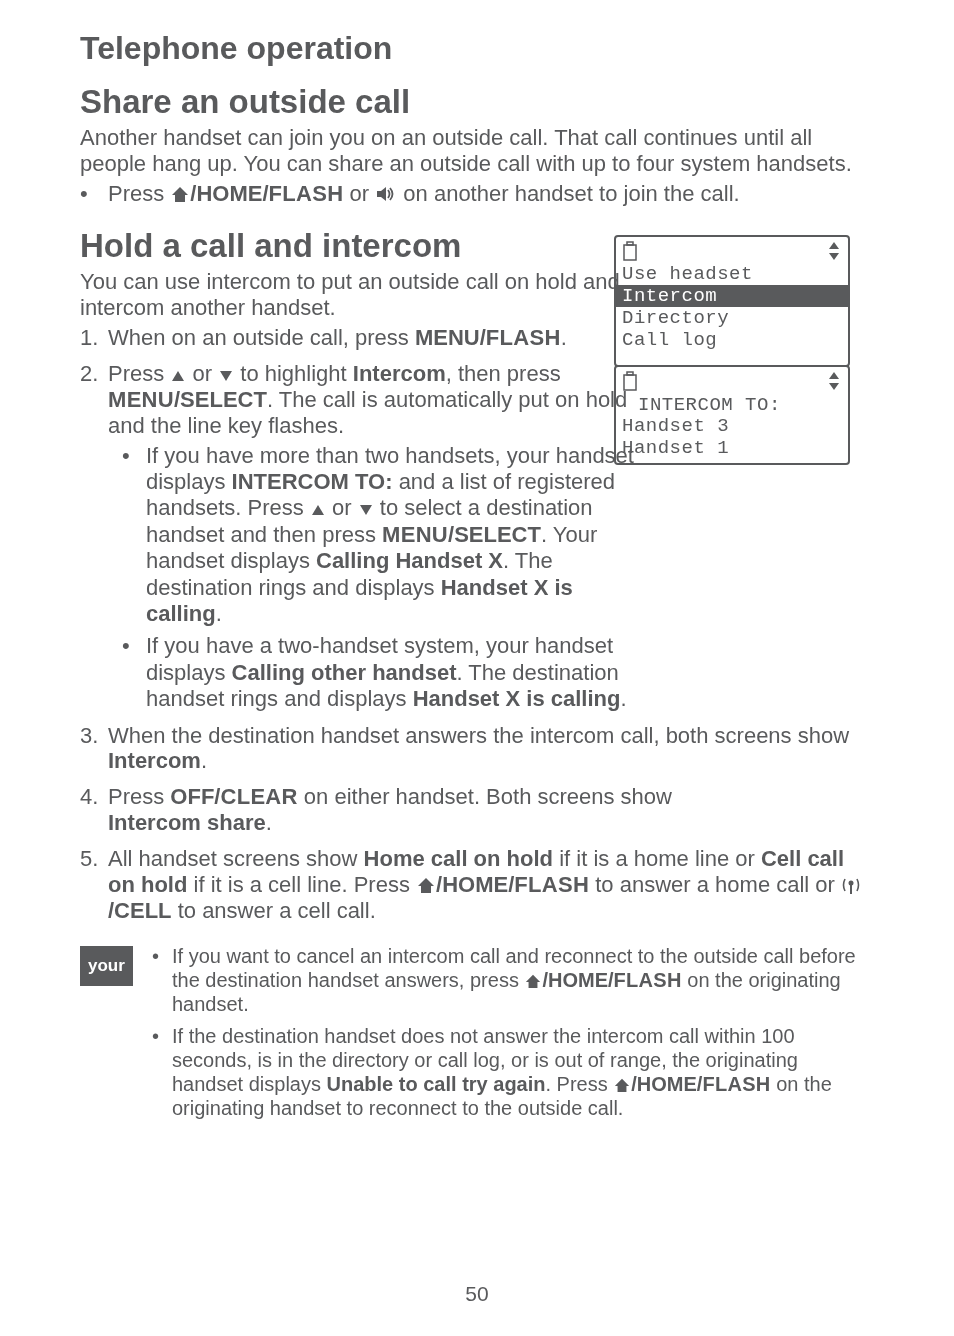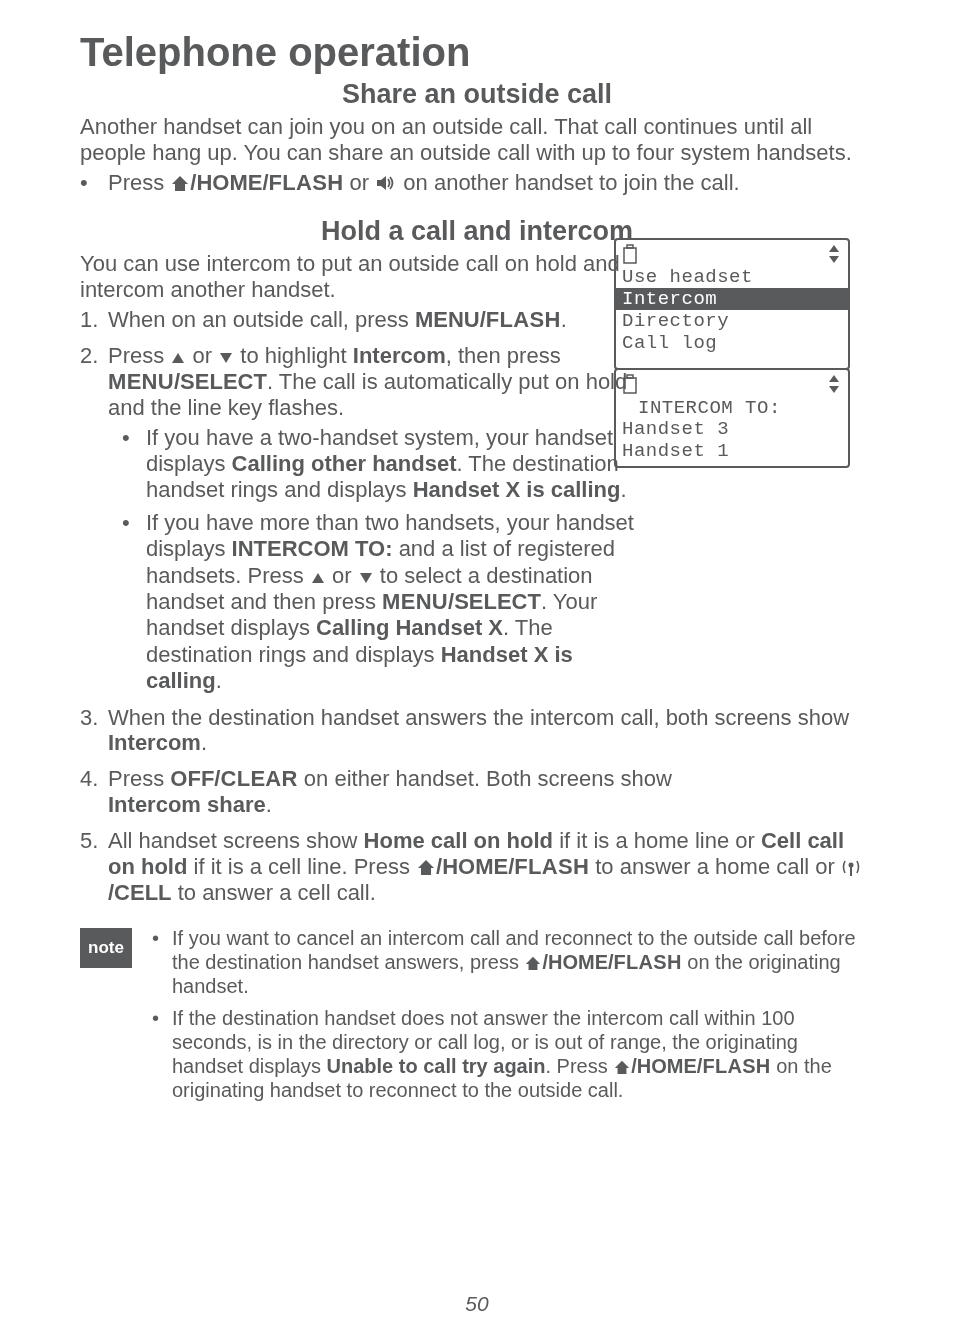--- a/index.html
+++ b/index.html
@@ -10,29 +10,28 @@
       background: #fff;
     }
     .page {
       width: 954px;
       height: 1336px;
       box-sizing: border-box;
       padding: 30px 80px 0 80px;
       position: relative;
     }
     h1 {
-      font-size: 40px;
+      font-size: 32px;
       font-weight: bold;
       margin: 0 0 4px 0;
     }
     h2 {
-      font-size: 27px;
+      font-size: 33px;
       font-weight: bold;
-      margin: 4px 0 4px 0;
-      text-align: center;
+      margin: 16px 0 4px 0;
     }
     p {
       font-size: 22px;
       line-height: 1.18;
       margin: 0 0 4px 0;
     }
     .bullet-line {
       font-size: 22px;
       margin: 4px 0 14px 0;
       padding-left: 28px;
@@ -94,21 +93,21 @@
       position: absolute;
       left: 14px;
     }
     .b { font-weight: bold; }
     .sc { font-variant: small-caps; letter-spacing: 0.3px; }
     .narrow { width: 540px; }
 
     .screens {
       position: absolute;
       right: 0;
-      top: 22px;
+      top: 8px;
       width: 260px;
     }
     .lcd {
       border: 2px solid #595a5c;
       border-radius: 4px;
       width: 232px;
       font-family: "Courier New", monospace;
       letter-spacing: 0.5px;
       margin-bottom: -2px;
       font-size: 19px;
@@ -161,26 +160,25 @@
       padding-left: 22px;
       margin-bottom: 8px;
     }
     .note-list .nitem::before {
       content: "•";
       position: absolute;
       left: 2px;
     }
     .pagenum {
       position: absolute;
-      bottom: 20px;
+      bottom: 30px;
       left: 0;
       right: 0;
       text-align: center;
       font-size: 21px;
-      font-style: italic;
     }
   </style>
 </head>
 <body>
 
 <div class="page">
 
   <h1>Telephone operation</h1>
 
   <h2>Share an outside call</h2>
@@ -204,28 +202,28 @@
           <span>When on an outside call, press </span><span class="b"><span>MENU/</span><span class="sc">FLASH</span></span><span>.</span>
         </li>
         <li class="narrow">
           <span>Press </span><svg class="inline-icon" width="16" height="14" viewBox="0 0 16 14">
               <path d="M8 2 L14 12 L2 12 Z" fill="#595a5c"></path>
             </svg><span> or </span><svg class="inline-icon" width="16" height="14" viewBox="0 0 16 14">
               <path d="M2 2 L14 2 L8 12 Z" fill="#595a5c"></path>
             </svg><span> to highlight </span><span class="b">Intercom</span><span>, then press </span><span class="b"><span class="sc">MENU</span><span>/SELECT</span></span><span>. The call is automatically put on hold and the line key flashes.</span>
           <ul class="sub">
             <li>
-              <span>If you have a two-handset system, your handset displays </span><span class="b">Calling other handset</span><span>. The destination handset rings and displays </span><span class="b">Handset X is calling</span><span>.</span>
-            </li>
-            <li>
               <span>If you have more than two handsets, your handset displays </span><span class="b">INTERCOM TO:</span><span> and a list of registered handsets. Press </span><svg class="inline-icon" width="16" height="14" viewBox="0 0 16 14">
                   <path d="M8 2 L14 12 L2 12 Z" fill="#595a5c"></path>
                 </svg><span> or </span><svg class="inline-icon" width="16" height="14" viewBox="0 0 16 14">
                   <path d="M2 2 L14 2 L8 12 Z" fill="#595a5c"></path>
                 </svg><span> to select a destination handset and then press </span><span class="b"><span class="sc">MENU</span><span>/SELECT</span></span><span>. Your handset displays </span><span class="b">Calling Handset X</span><span>. The destination rings and displays </span><span class="b">Handset X is calling</span><span>.</span>
+            </li>
+            <li>
+              <span>If you have a two-handset system, your handset displays </span><span class="b">Calling other handset</span><span>. The destination handset rings and displays </span><span class="b">Handset X is calling</span><span>.</span>
             </li>
           </ul>
         </li>
       </ol>
     </div>
 
     <div class="screens">
       <div class="lcd">
         <div class="toprow">
           <svg width="16" height="20" viewBox="0 0 16 20">
@@ -275,21 +273,21 @@
         </svg><span class="b"><span>/HOME/</span><span class="sc">FLASH</span></span> <span> to answer a home call or </span><svg class="inline-icon" width="20" height="18" viewBox="0 0 20 18">
           <path d="M4 3 Q1 9 4 15" stroke="#595a5c" stroke-width="1.6" fill="none"></path>
           <path d="M16 3 Q19 9 16 15" stroke="#595a5c" stroke-width="1.6" fill="none"></path>
           <circle cx="10" cy="7" r="2.5" fill="#595a5c"></circle>
           <path d="M10 9 L10 18" stroke="#595a5c" stroke-width="2"></path>
         </svg><span class="b">/CELL</span><span> to answer a cell call.</span>
     </li>
   </ol>
 
   <div class="note-block">
-    <div class="note-badge">note</div>
+    <div class="note-badge">your</div>
     <div class="note-list">
       <div class="nitem">
         <span>If you want to cancel an intercom call and reconnect to the outside call before the destination handset answers, press </span><svg class="inline-icon" width="18" height="16" viewBox="0 0 20 18">
             <path d="M2 10 L10 2 L18 10 L15 10 L15 17 L5 17 L5 10 Z" fill="#595a5c"></path>
           </svg><span class="b"><span>/HOME/</span><span class="sc">FLASH</span></span><span> on the originating handset.</span>
       </div>
       <div class="nitem">
         <span>If the destination handset does not answer the intercom call within 100 seconds, is in the directory or call log, or is out of range, the originating handset displays </span><span class="b">Unable to call try again</span><span>. Press </span><svg class="inline-icon" width="18" height="16" viewBox="0 0 20 18">
             <path d="M2 10 L10 2 L18 10 L15 10 L15 17 L5 17 L5 10 Z" fill="#595a5c"></path>
           </svg><span class="b"><span>/HOME/</span><span class="sc">FLASH</span></span><span> on the originating handset to reconnect to the outside call.</span>

